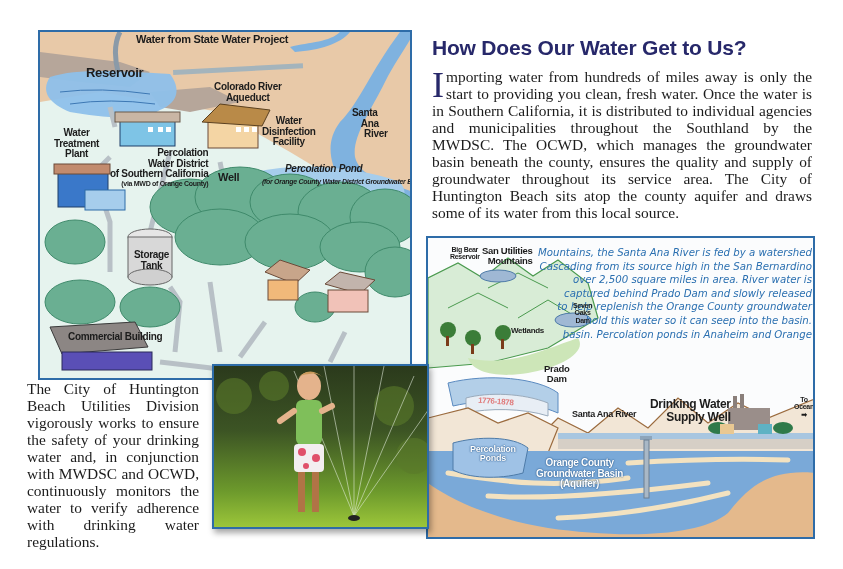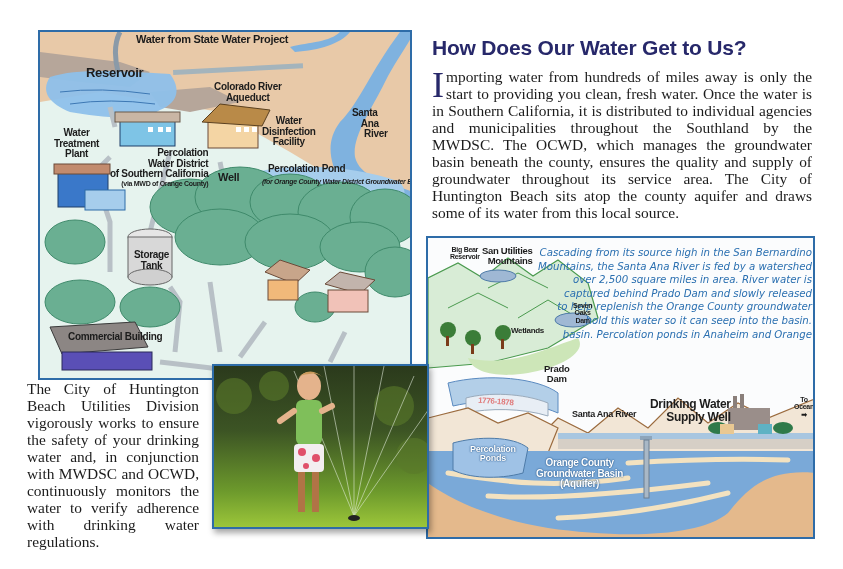--- a/index.html
+++ b/index.html
@@ -172,21 +172,21 @@
       <div>Treatment</div>
       <div>Plant</div>
   </div>
   <div class="lbl sm" style="left:70px; top:116px; text-align:right;">
     <div>Percolation</div>
       <div>Water District</div>
       <div>of Southern California</div>
     <div class="xs" style="font-size:7px; font-style:normal;">(via MWD of Orange County)</div>
   </div>
   <div class="lbl md" style="left:178px; top:140px;">Well</div>
-  <div class="lbl sm" style="left:228px; top:132px;">Percolation Pond</div>
+  <div class="lbl sm" style="left:245px; top:132px;font-style:italic;">Percolation Pond</div>
   <div class="lbl xs" style="left:222px; top:146px; font-size:7px;">(for Orange County Water District Groundwater Basin)</div>
   <div class="lbl sm" style="left:94px; top:218px;">
     <div>Storage</div>
       <div>Tank</div>
   </div>
   <div class="lbl sm" style="left:28px; top:300px;">Commercial Building</div>
 </div>
 
 <h1 class="heading">How Does Our Water Get to Us?</h1>
 <p class="intro"><span class="dropcap">I</span><span>mporting water from hundreds of miles away is only the start to providing you clean, fresh water. Once the water is in Southern California, it is distributed to individual agencies and municipalities throughout the Southland by the MWDSC. The OCWD, which manages the groundwater basin beneath the county, ensures the quality and supply of groundwater throughout its service area. The City of Huntington Beach sits atop the county aquifer and draws some of its water from this local source.</span></p>
@@ -240,22 +240,22 @@
       <rect x="305" y="158" width="4" height="12" fill="#8a7f7a"></rect>
         <rect x="312" y="156" width="4" height="14" fill="#8a7f7a"></rect>
       <ellipse cx="290" cy="190" rx="10" ry="6" fill="#2f7a4a"></ellipse>
       <ellipse cx="355" cy="190" rx="10" ry="6" fill="#2f7a4a"></ellipse>
       <rect x="292" y="186" width="14" height="10" fill="#e9c892"></rect>
       <rect x="330" y="186" width="14" height="10" fill="#5eb2c4"></rect>
     </g>
   </svg>
 
   <div class="caption">
+    <span>Mountains, the Santa Ana River is fed by a watershed</span>
     <span>Cascading from its source high in the San Bernardino</span>
-    <span>Mountains, the Santa Ana River is fed by a watershed</span>
     <span>over 2,500 square miles in area. River water is</span>
     <span>captured behind Prado Dam and slowly released</span>
     <span>to help replenish the Orange County groundwater</span>
     <span>hold this water so it can seep into the basin.</span>
     <span>basin. Percolation ponds in Anaheim and Orange</span>
   </div>
 
   <div class="lbl" style="left:22px; top:8px; font-size:7px;">
     <div>Big Bear</div>
       <div>Reservoir</div>

